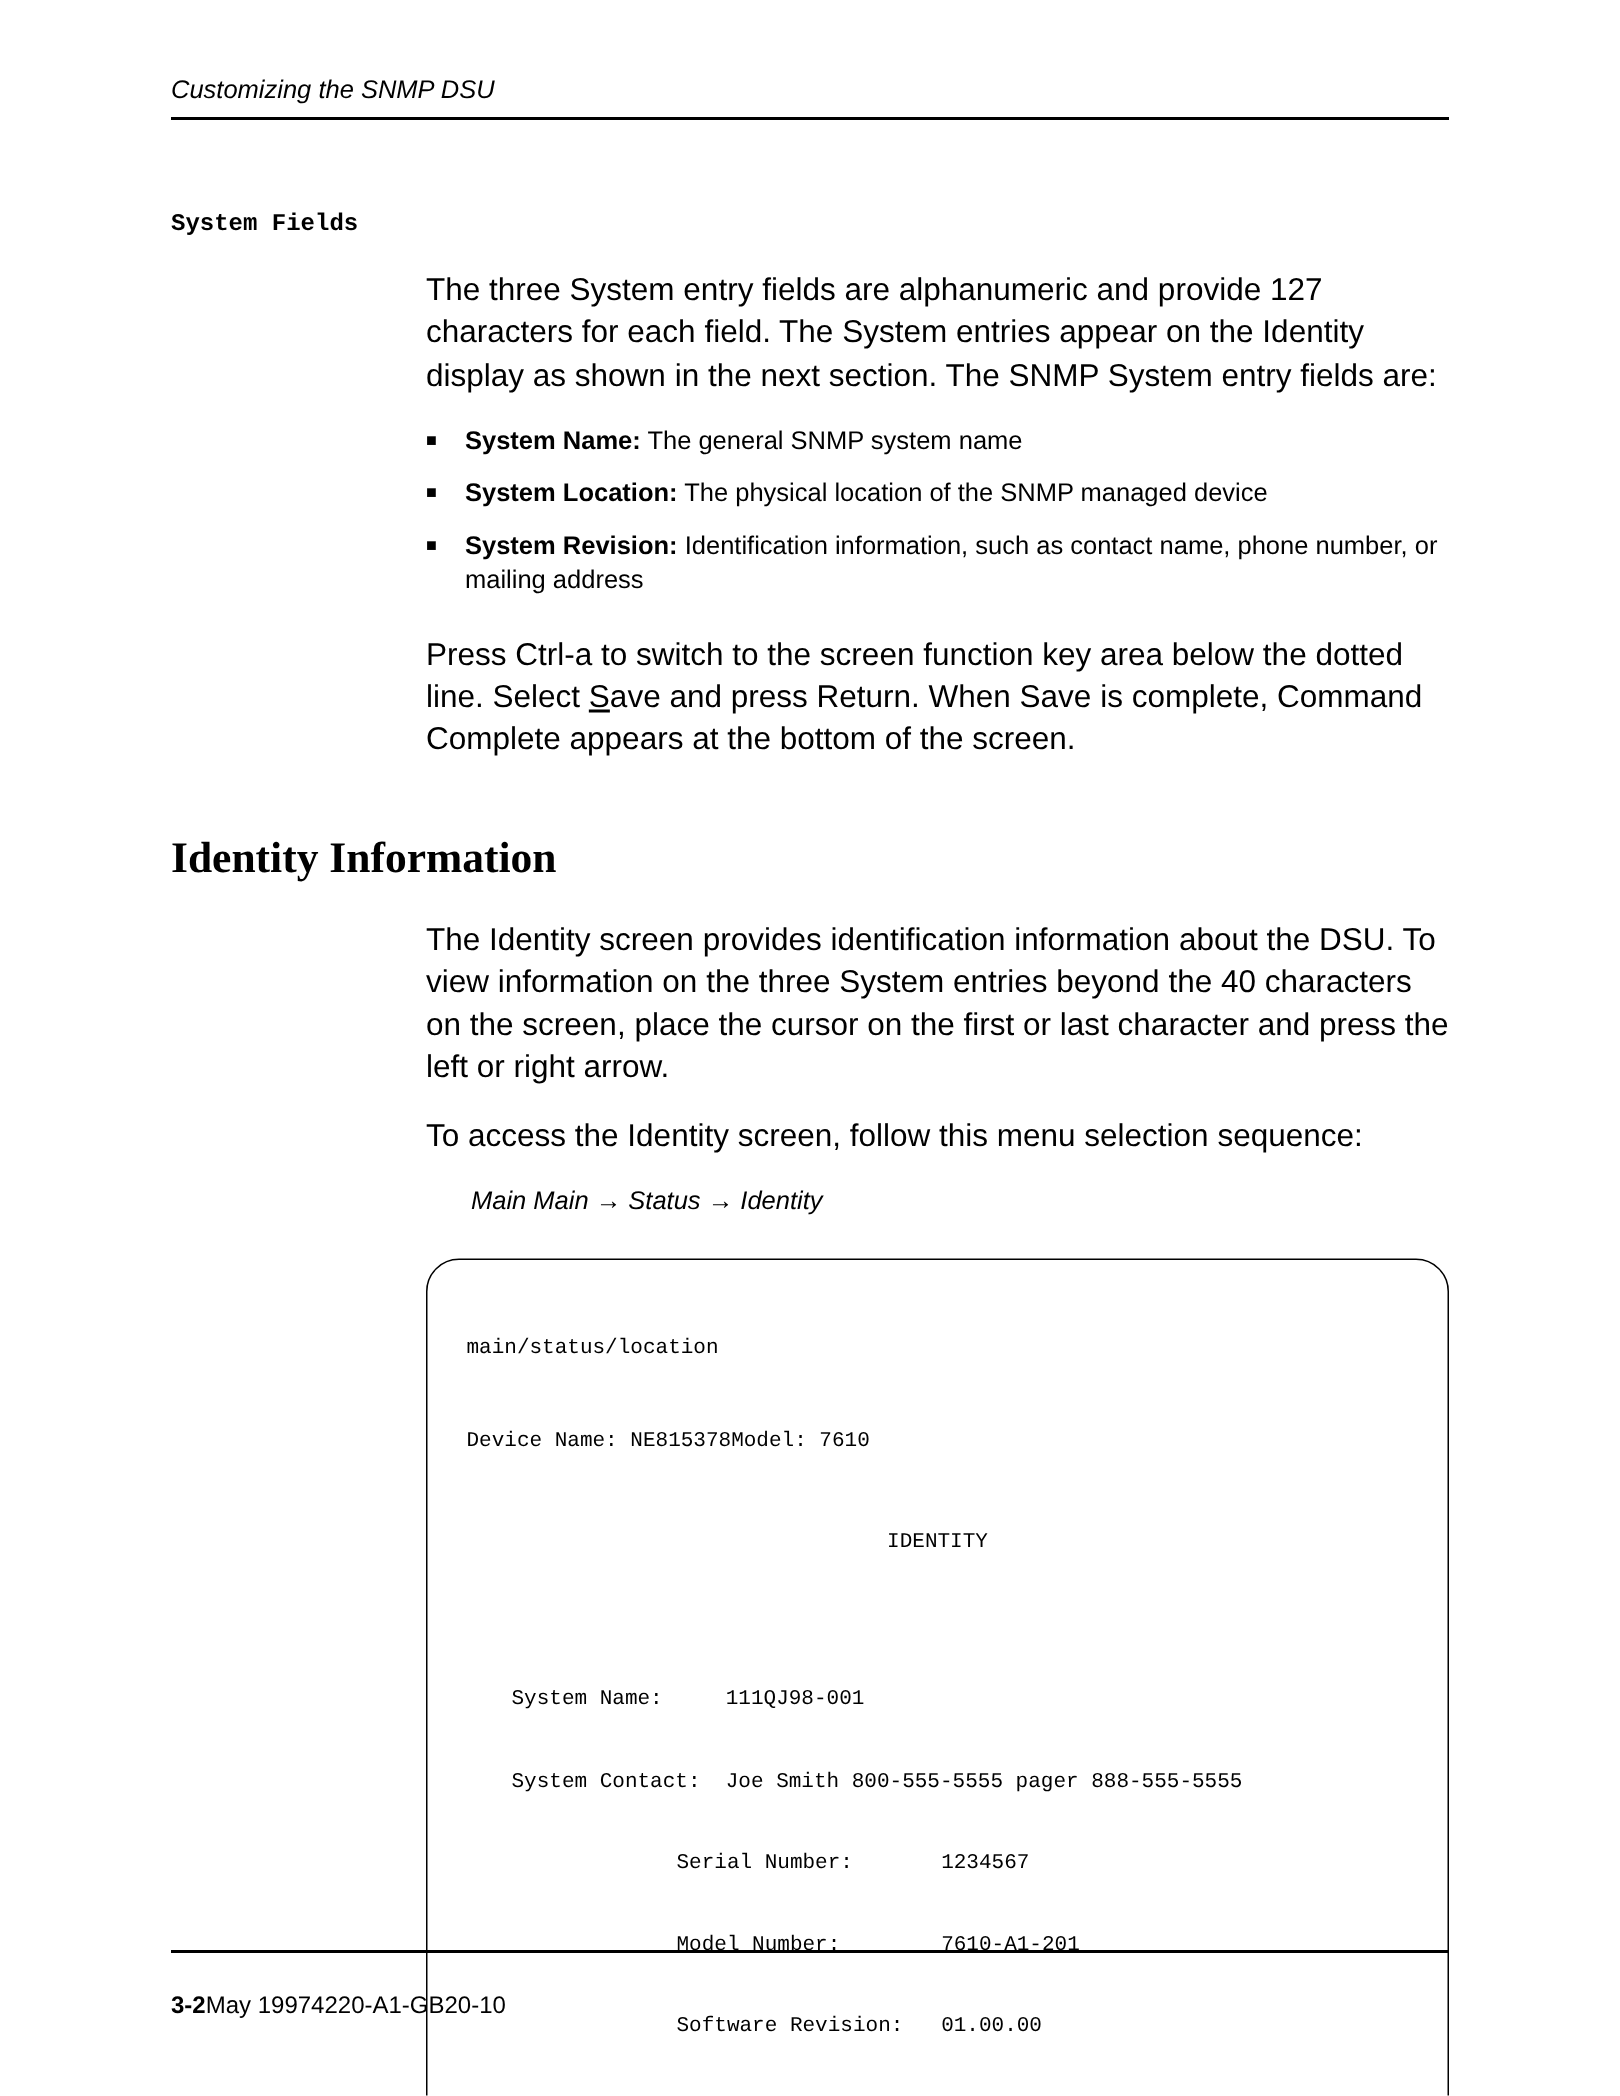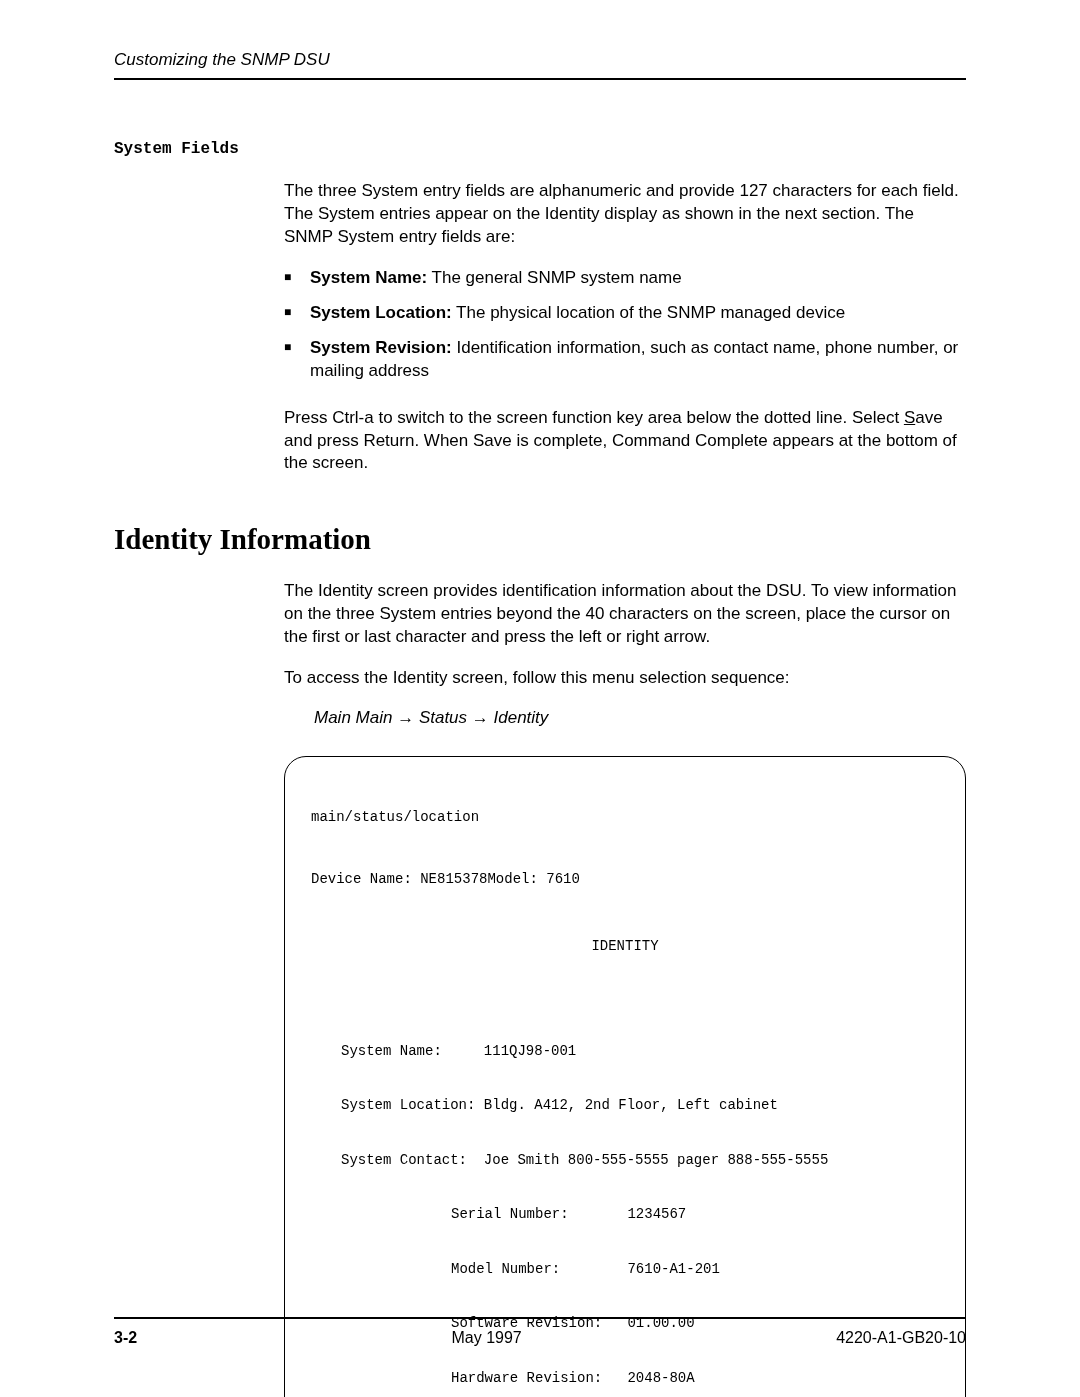--- a/index.html
+++ b/index.html
@@ -30,21 +30,21 @@
     }
     .h2 {
       font-family: "Times New Roman", Times, serif;
       font-weight: bold;
       font-size: 29px;
       margin-top: 48px;
       margin-bottom: 24px;
     }
     .body-text {
       margin-left: 170px;
-      font-size: 17px;
+      font-size: 21px;
       line-height: 1.35;
       margin-bottom: 18px;
     }
     .bullet-list {
       margin-left: 170px;
       margin-bottom: 24px;
     }
     .bullet-item {
       display: flex;
       font-size: 17px;
@@ -91,23 +91,22 @@
     }
     .terminal-sub {
       margin-left: 110px;
     }
     .footer {
       position: absolute;
       bottom: 50px;
       left: 114px;
       right: 114px;
       border-top: 2px solid #000;
-      padding-top: 10px;
+      padding-top: 27px;
       display: flex;
-      justify-content: space-between;
       font-size: 16px;
     }
     .footer-left { font-weight: bold; }
     .underline-letter { text-decoration: underline; }
   </style>
 </head>
 <body>
 
 <div class="header-line">Customizing the SNMP DSU</div>
 
@@ -147,21 +146,20 @@
 
   <div class="terminal">
     <div class="terminal-top">main/status/location</div>
     <div class="terminal-row2">
       <span>Device Name: NE815378</span>
       <span>Model: 7610</span>
     </div>
     <div class="terminal-title">IDENTITY</div>
     <div class="terminal-fields">
       <div>System Name:     111QJ98-001</div>
-      <div>System Location: Bldg. A412, 2nd Floor, Left cabinet</div>
       <div>System Contact:  Joe Smith 800-555-5555 pager 888-555-5555</div>
       <div class="terminal-sub">Serial Number:       1234567</div>
       <div class="terminal-sub">Model Number:        7610-A1-201</div>
       <div class="terminal-sub">Software Revision:   01.00.00</div>
       <div class="terminal-sub">Hardware Revision:   2048-80A</div>
     </div>
     
     
   </div>
 

